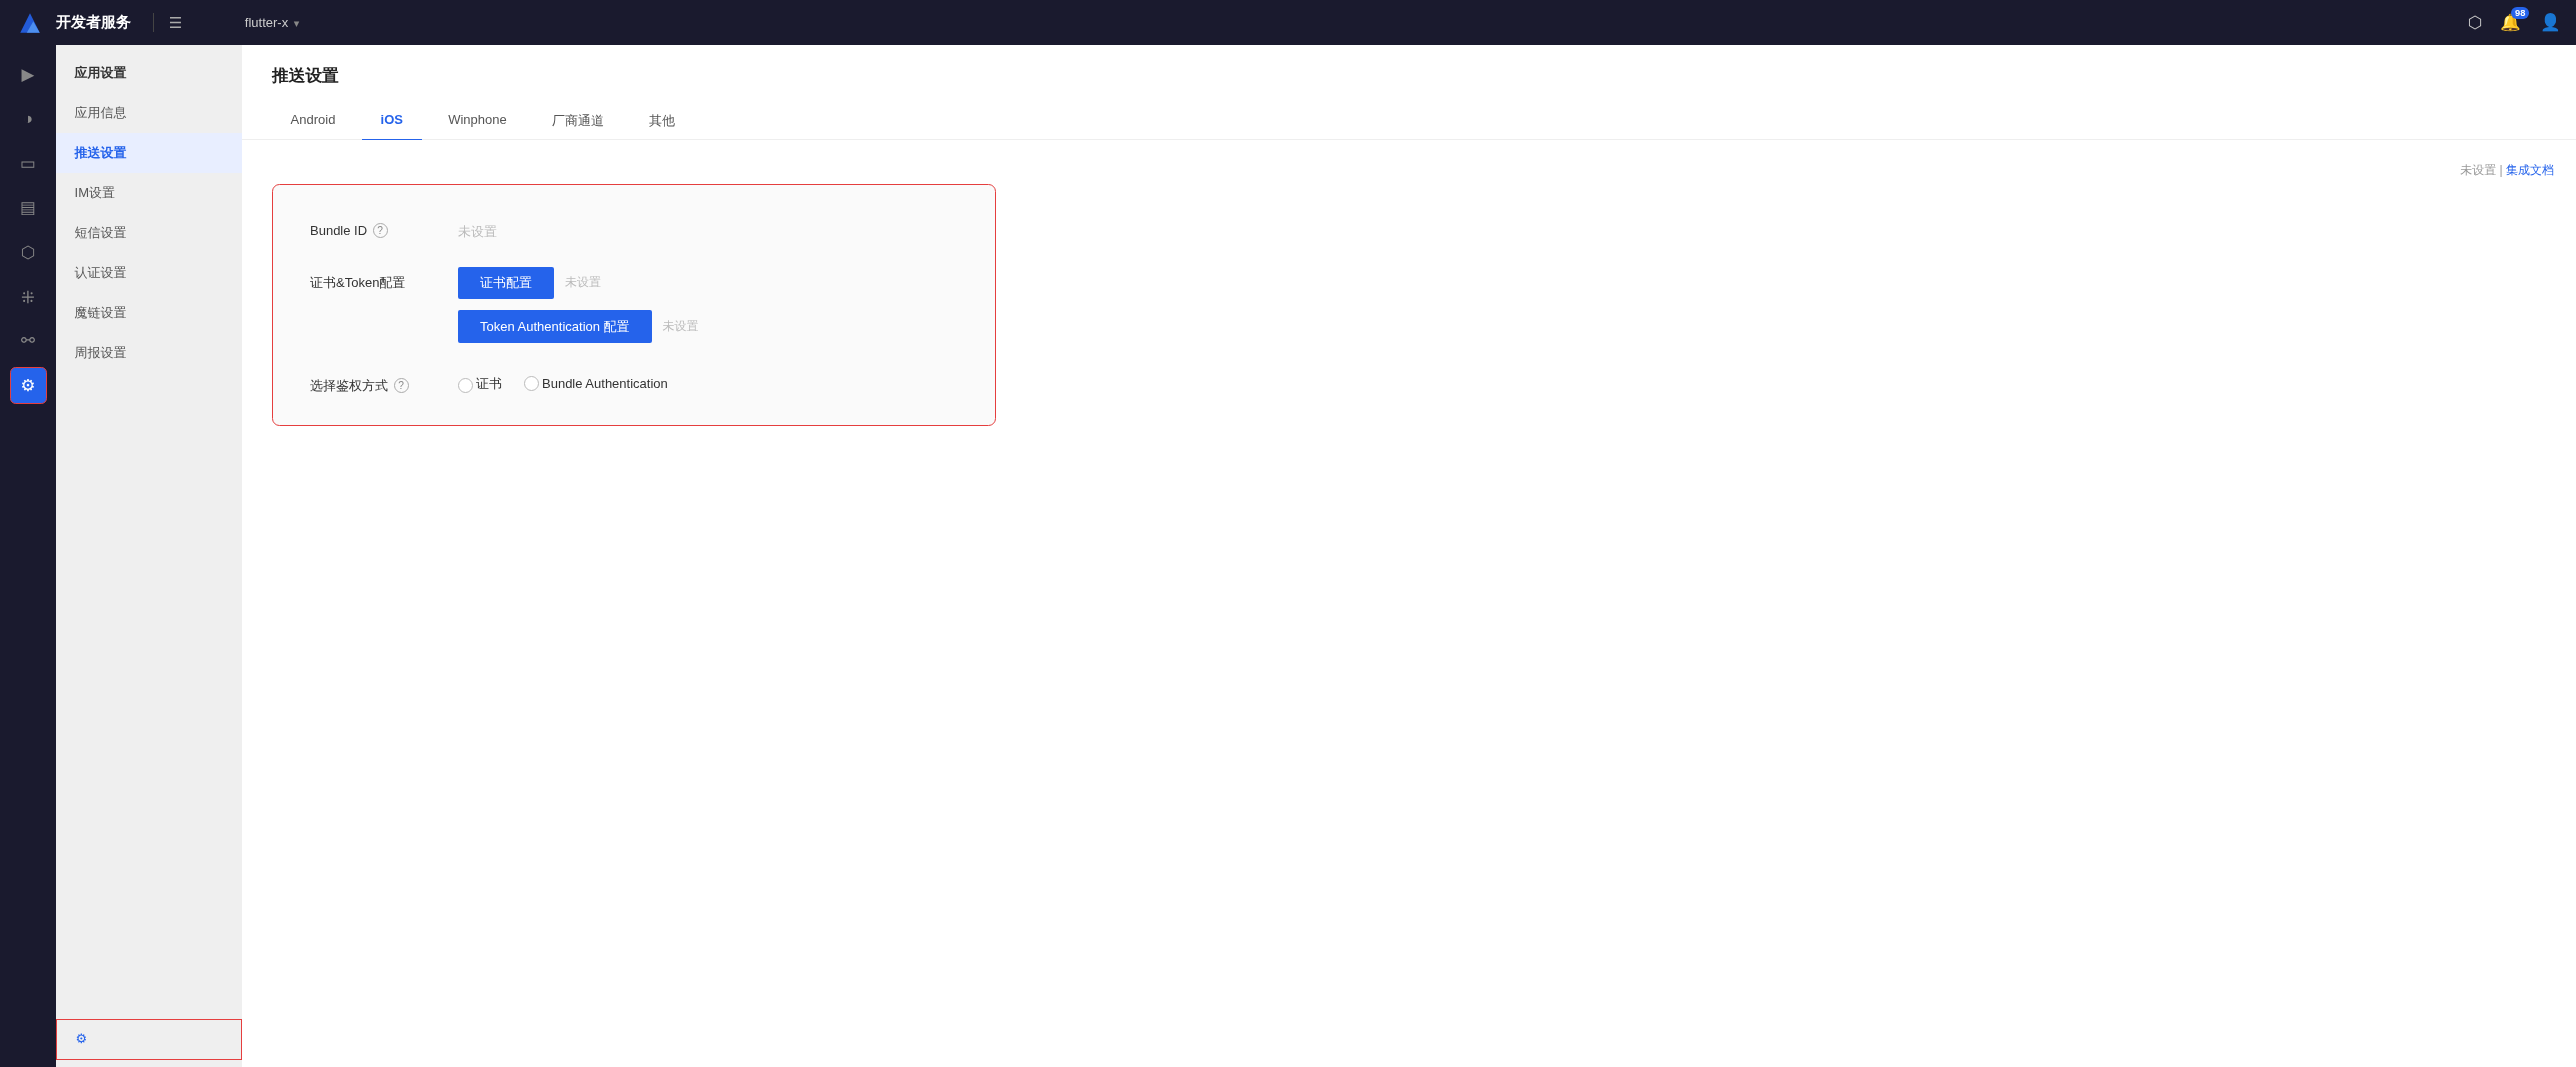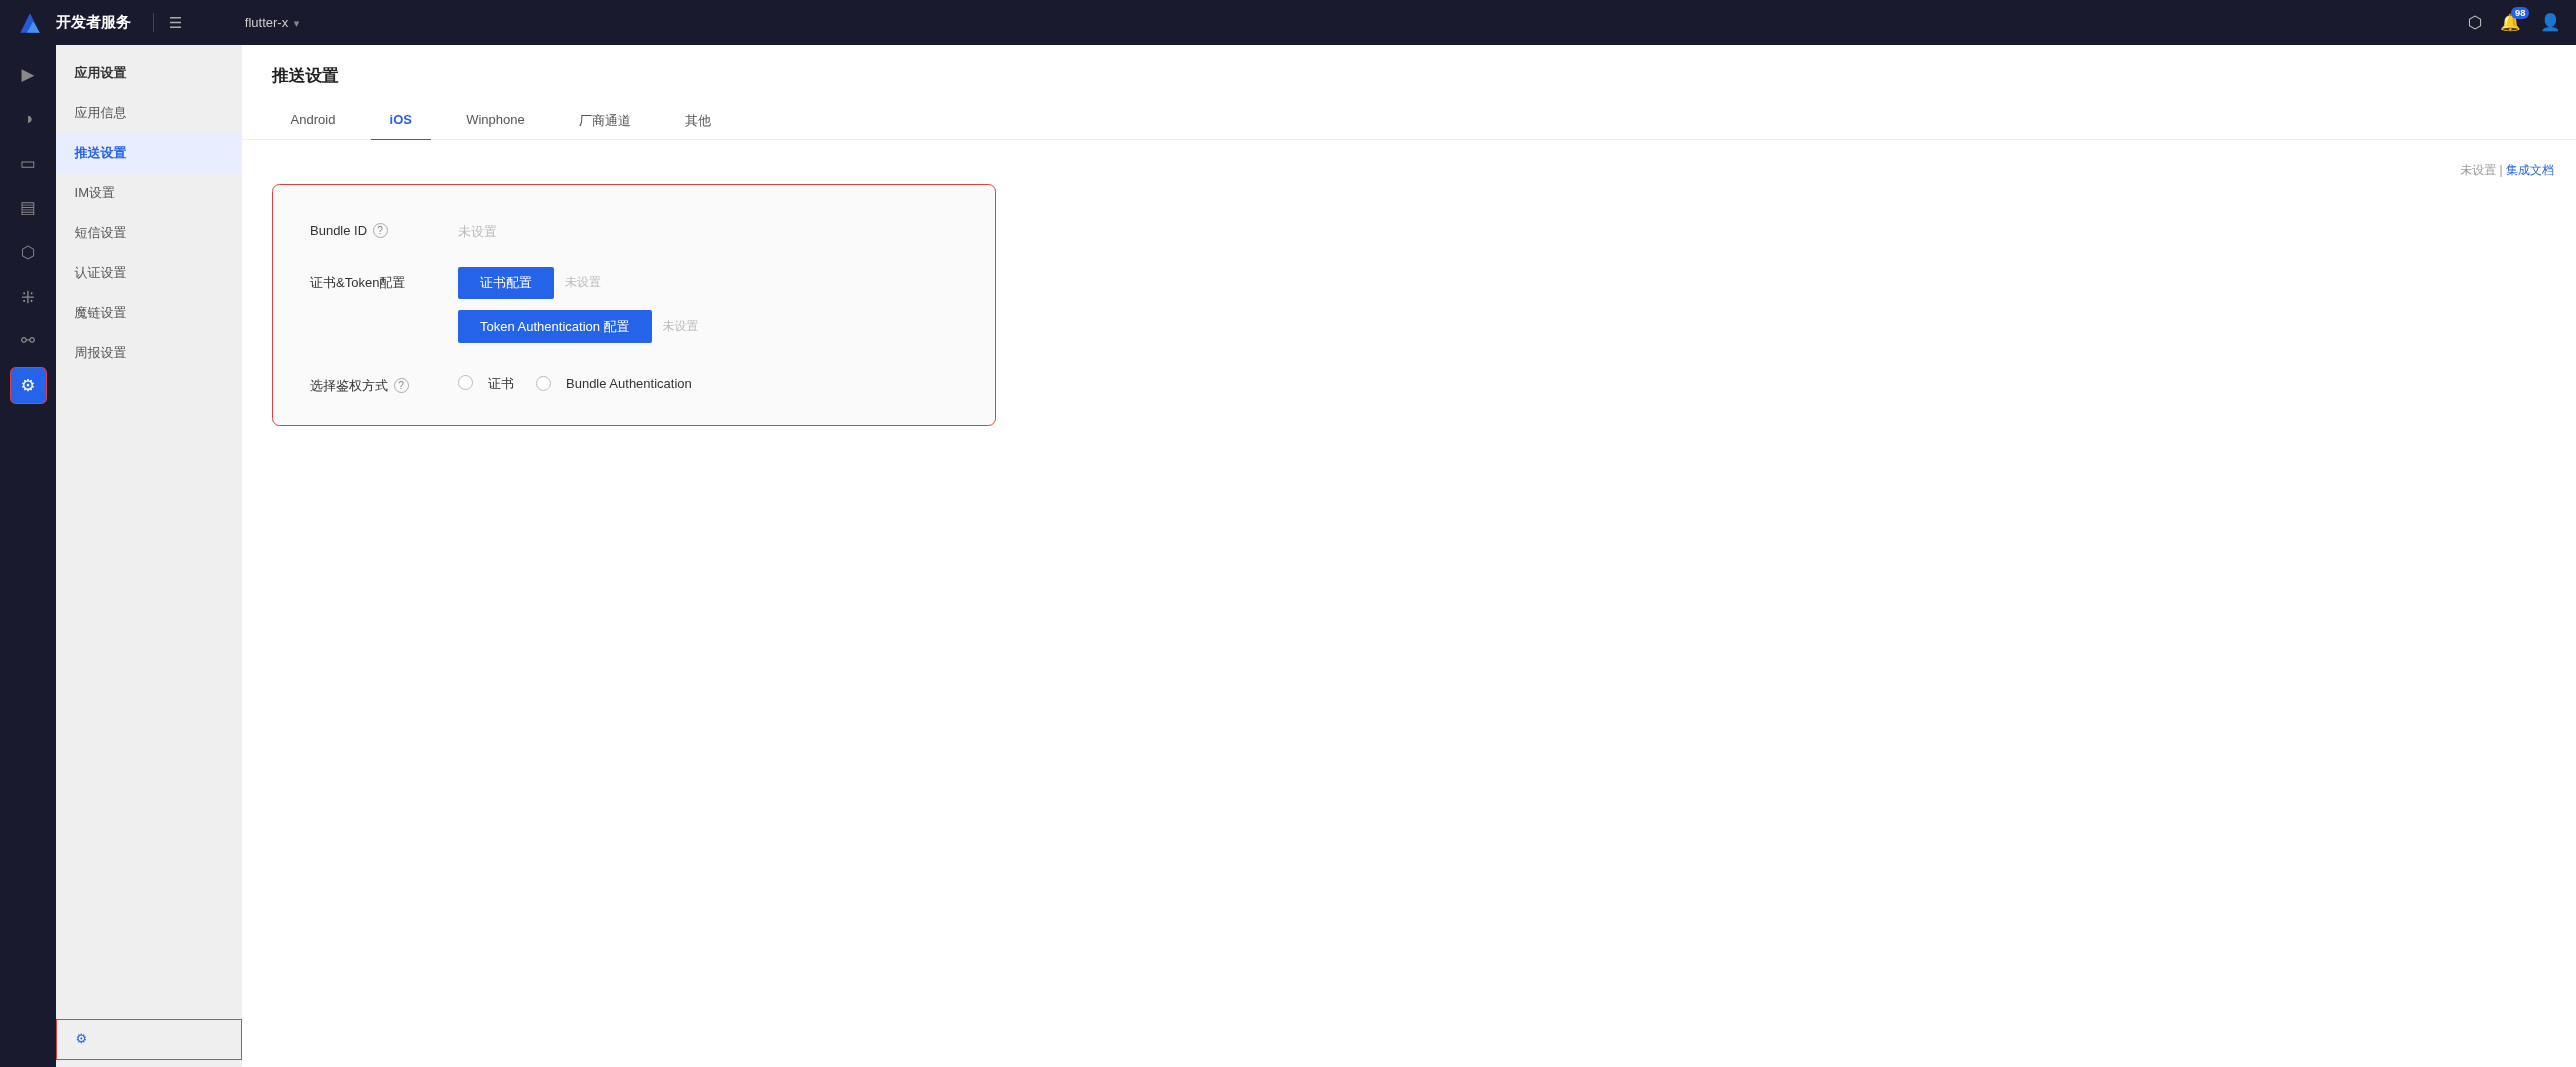--- a/index.html
+++ b/index.html
@@ -152,21 +152,21 @@
       background: #fff;
     }
     .content-header-title {
       font-size: 16.7px;
       color: #222;
       font-weight: 600;
       margin-bottom: 15px;
     }
     .tabs {
       display: flex;
-      gap: 17px;
+      gap: 8px;
     }
     .tab {
       padding: 9.3px 18.6px;
       font-size: 13px;
       color: #555;
       cursor: pointer;
       border-bottom: 1.9px solid transparent;
       position: relative;
       top: 0.9px;
     }
@@ -264,22 +264,22 @@
 
     
     .radio-group {
       display: flex;
       align-items: center;
       gap: 22px;
       padding-top: 5.6px;
     }
     .radio-option {
       display: flex;
-      align-items: flex-start;
-      gap: 15px;
+      align-items: flex-end;
+      gap: 3px;
       cursor: pointer;
       font-size: 13px;
       color: #333;
     }
     .radio-circle {
       width: 15px;
       height: 15px;
       border: 1.9px solid #bbb;
       border-radius: 50%;
       background: #fff;

